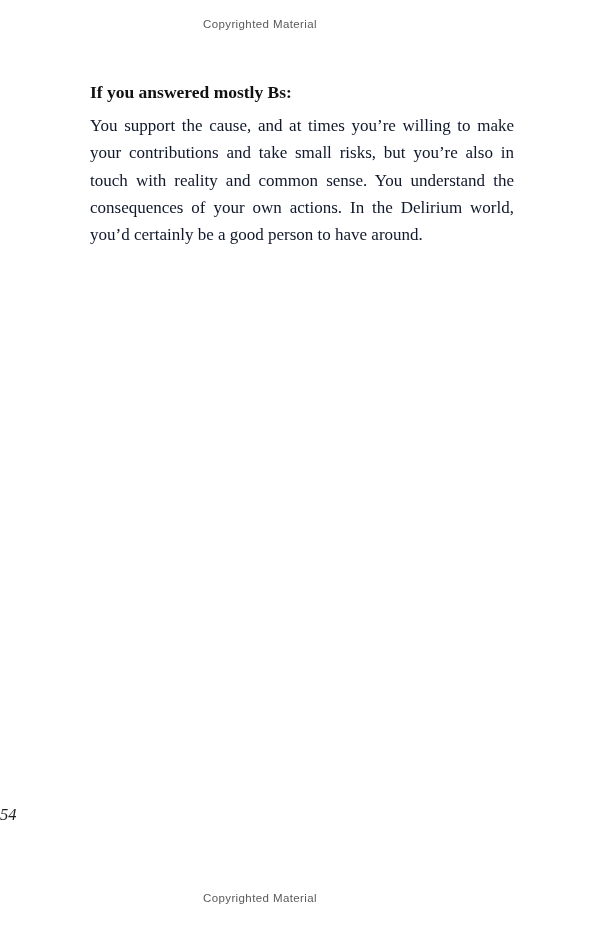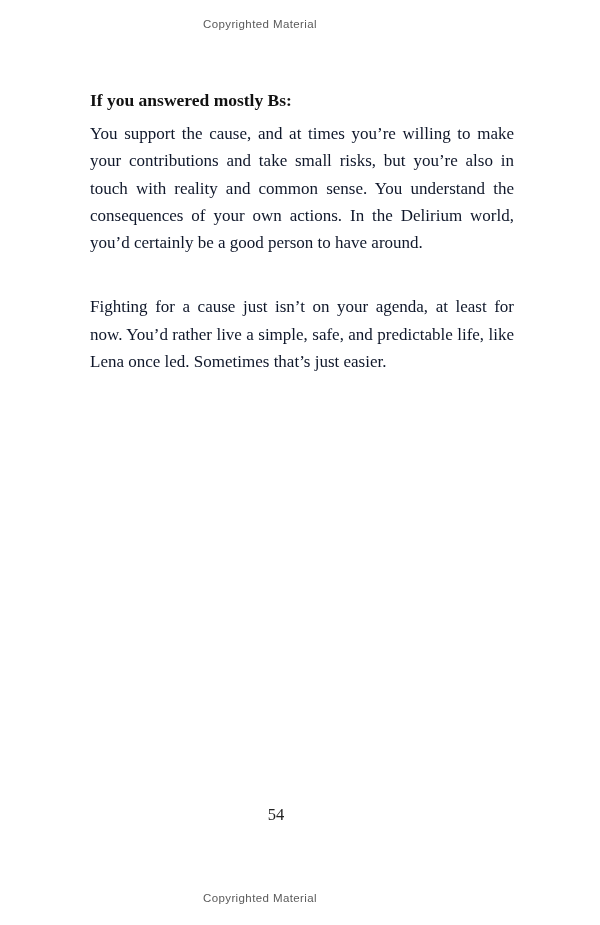--- a/index.html
+++ b/index.html
@@ -29,21 +29,20 @@
       letter-spacing: 0.4px;
       color: #5a5a5a;
     }
     .notice.top { top: 18px; }
     .notice.bottom { top: 892px; }
     .content {
       position: absolute;
       left: 90px;
       top: 82px;
       width: 424px;
-      margin-top: 8px;
     }
     .section + .section {
       margin-top: 37px;
     }
     .section-heading {
       margin: 0 0 9px 0;
       font-family: "Liberation Serif", serif;
       font-size: 17.5px;
       font-weight: bold;
       color: #111111;
@@ -53,45 +52,44 @@
       margin: 0;
       font-family: "Liberation Serif", serif;
       font-size: 17px;
       line-height: 27.3px;
       color: #0f172a;
       text-align: justify;
       text-justify: inter-word;
     }
     .page-number {
       position: absolute;
-      left: 16px;
+      left: 0;
       top: 805px;
       width: 100%;
-      text-align: center;
       font-family: "Liberation Serif", serif;
       font-size: 16.5px;
       color: #222222;
+      font-style: italic;
     }
   </style>
 </head>
 <body>
 
 <div class="page">
 
   <div class="notice top">Copyrighted Material</div>
 
   <div class="content">
 
     <div class="section">
       <h2 class="section-heading">If you answered mostly Bs:</h2>
       <p class="section-body">You support the cause, and at times you’re willing to make your contributions and take small risks, but you’re also in touch with reality and common sense. You understand the consequences of your own actions. In the Delirium world, you’d certainly be a good person to have around.</p>
     </div>
 
     <div class="section">
-      <p class="section-body">Fighting for a cause just isn’t on your agenda, at least for now. You’d rather live a simple, safe, and predictable life, like Lena once led. Sometimes that’s just easier.</p>
     </div>
 
   </div>
 
   <div class="page-number">54</div>
 
   <div class="notice bottom">Copyrighted Material</div>
 
 </div>
 

